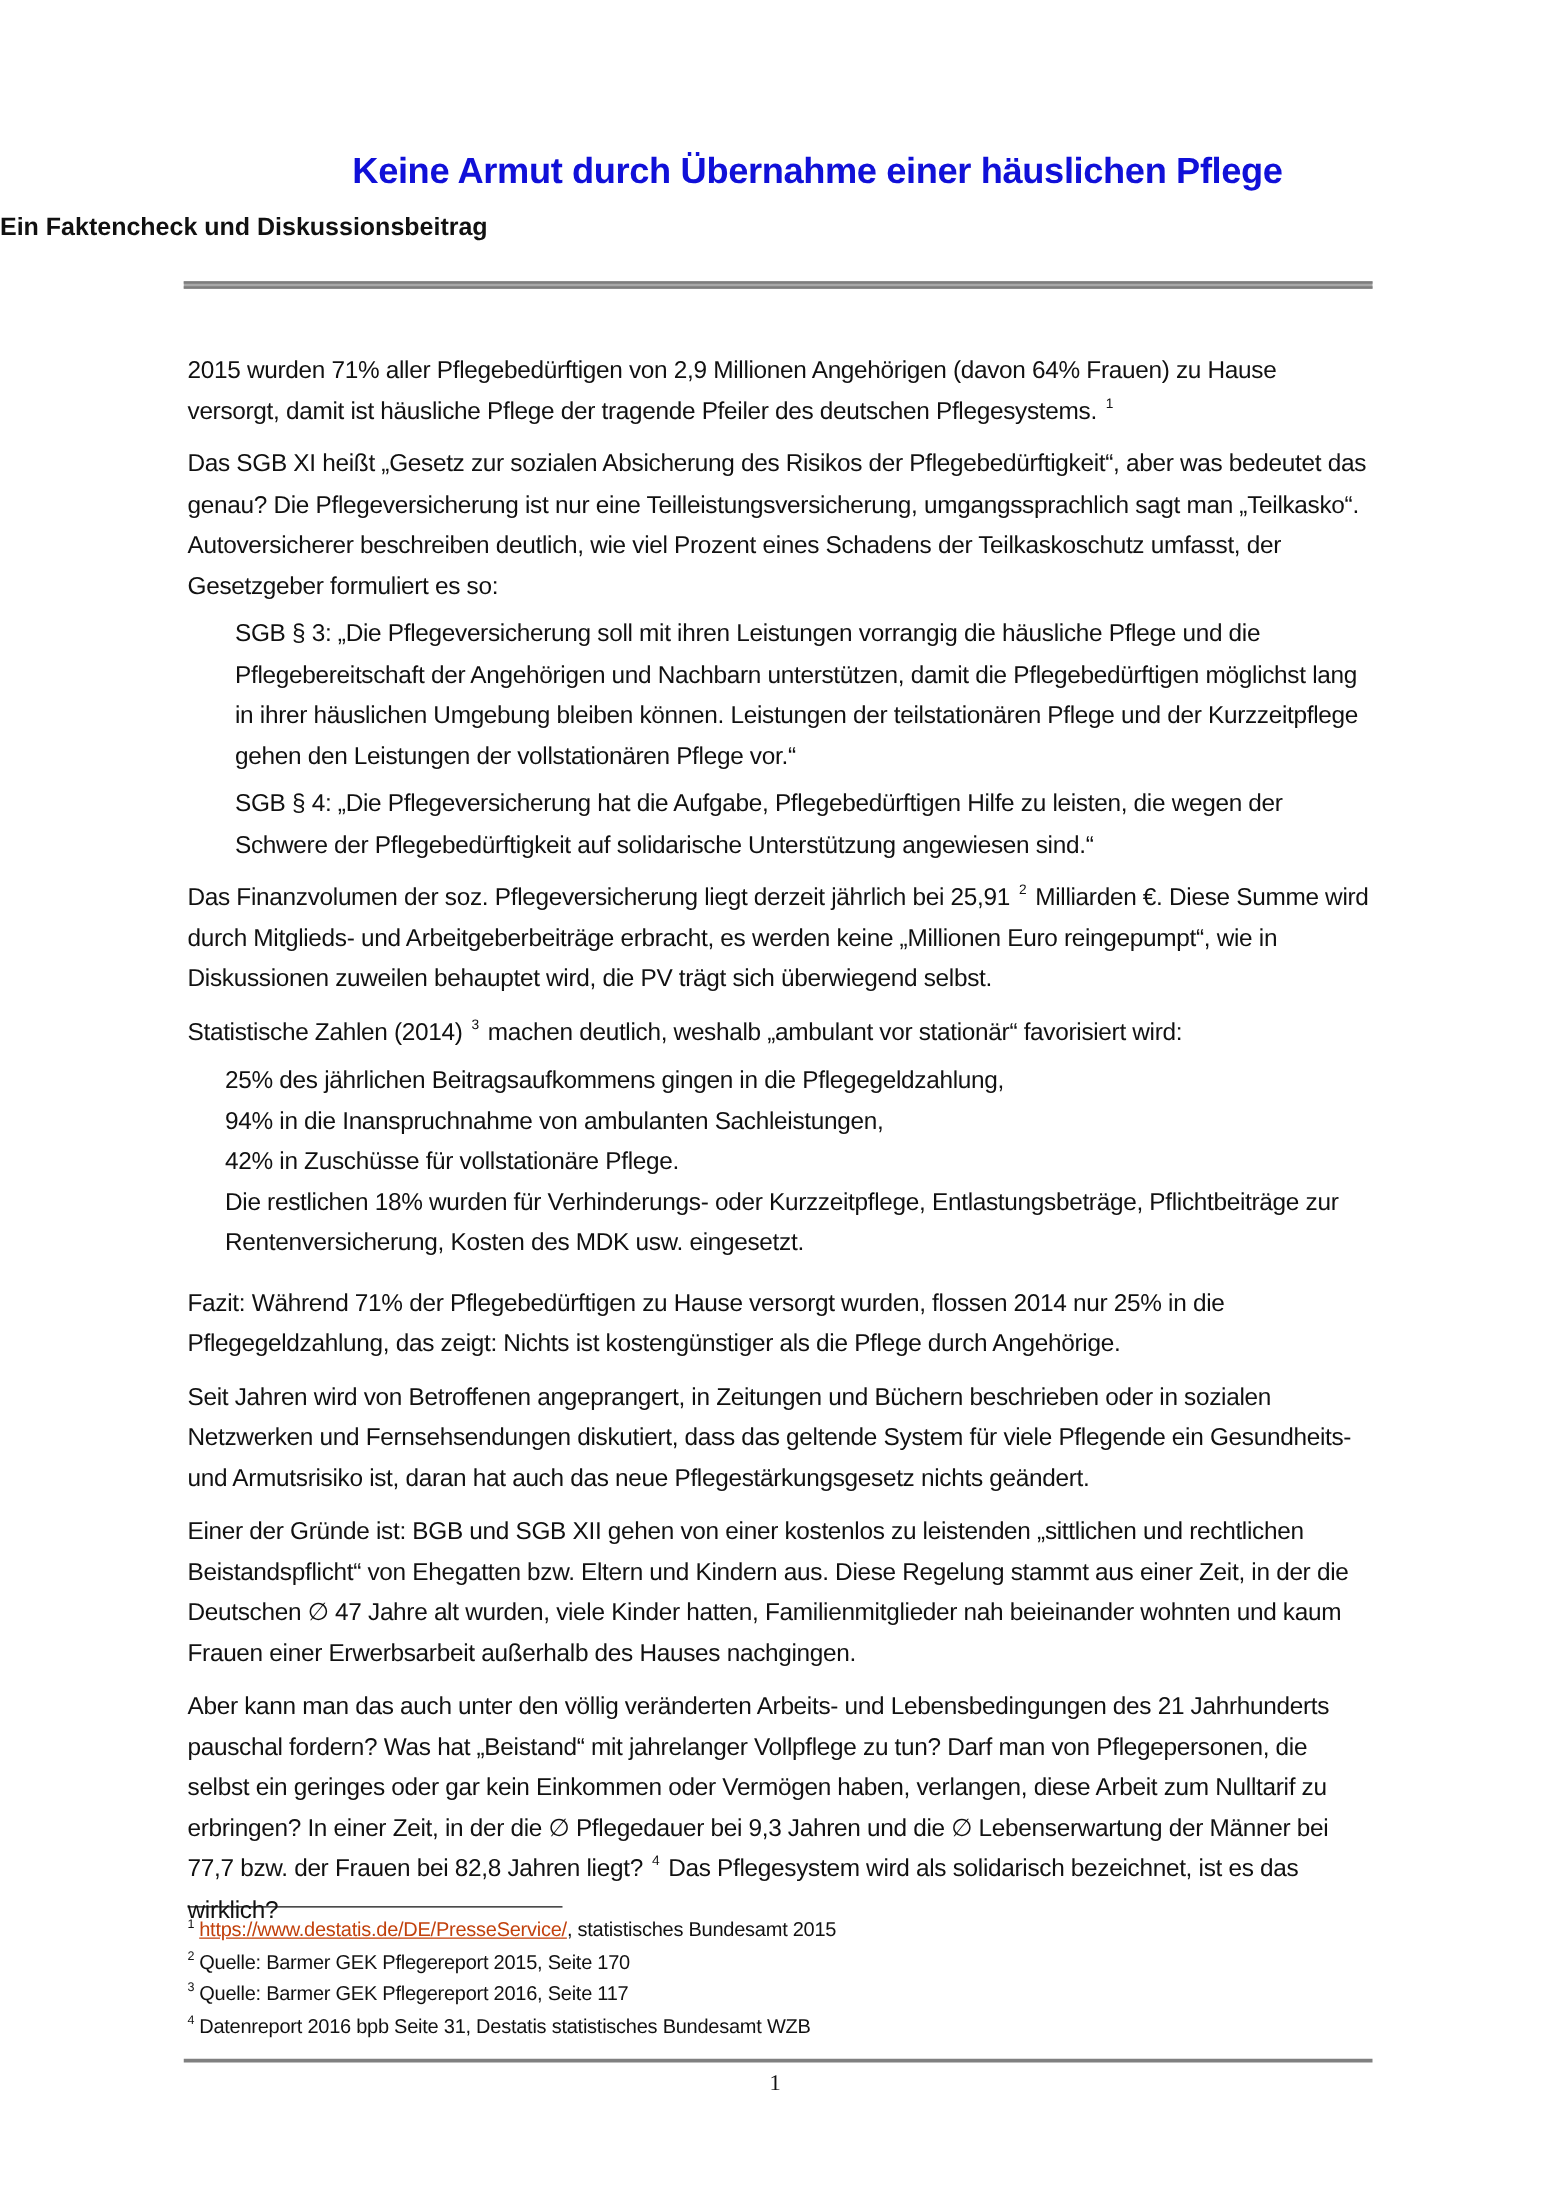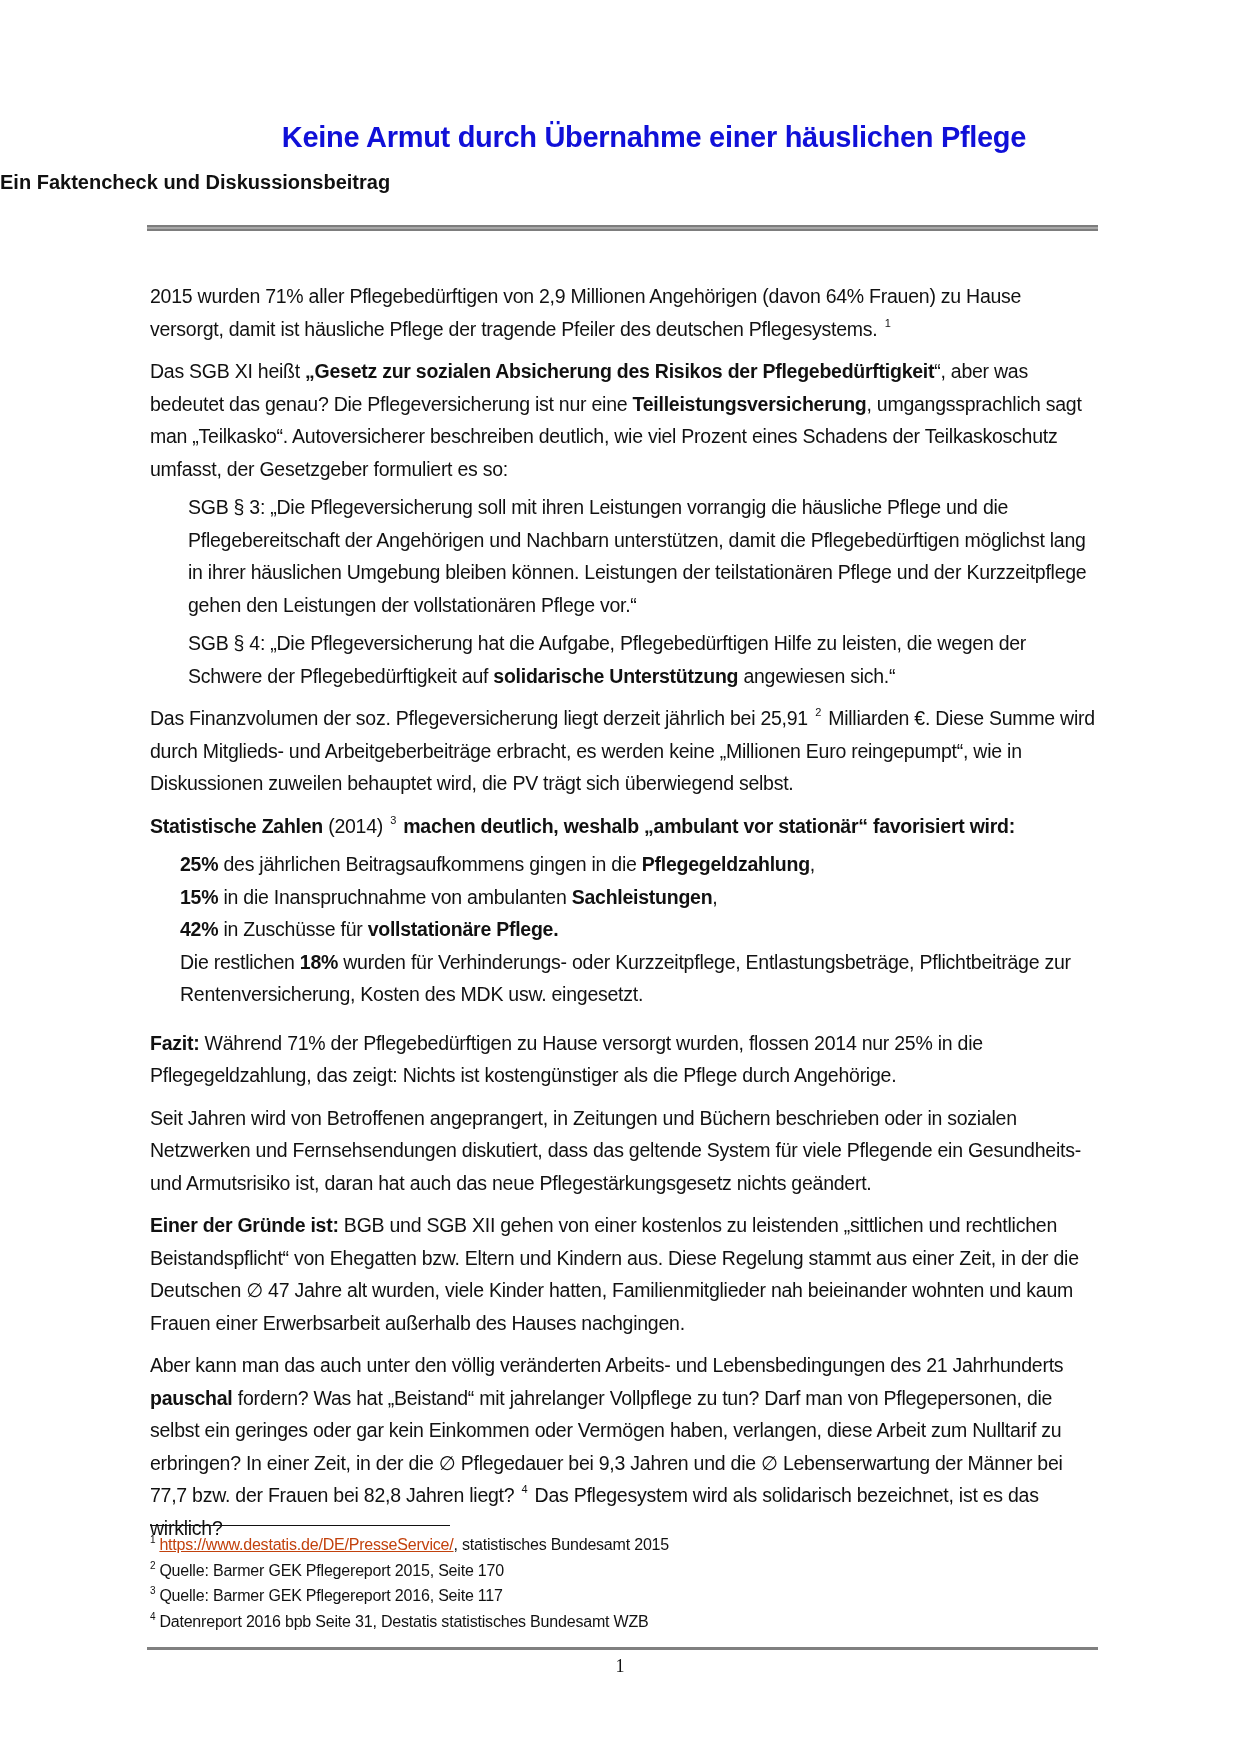--- a/index.html
+++ b/index.html
@@ -22,21 +22,21 @@
   .header-rule {
     position: absolute; left: 147px; width: 951px; top: 225px; height: 6px;
     border-top: 2px solid #7d7d7d; border-bottom: 2px solid #7d7d7d; box-sizing: border-box;
     background: #a8a8a8;
   }
   .body {
     position: absolute; left: 150px; top: 270px; width: 948px;
     font-size: 19.5px; line-height: 32.5px; letter-spacing: -0.25px;
   }
   .body p { margin: 10px 0 6px 0; }
-  .body b { font-weight: bold; }
+  .body b { font-weight: normal; }
   .quote { margin-left: 38px !important; }
   .quote p { margin: 0 0 6px 0; }
   .stats { margin-left: 30px; margin-bottom: 16px; }
   .stats div { margin: 0; }
   sup { font-size: 11px; vertical-align: 9px; line-height: 0; margin: 0 2px; }
   .fn-rule {
     position: absolute; left: 150px; top: 1525px; width: 300px; height: 0;
     border-top: 1.5px solid #111;
   }
   .footnotes {
@@ -69,39 +69,39 @@
       <sup>1</sup>
     </p>
 
     <p>
       <span>Das SGB XI heißt </span><b>„Gesetz zur sozialen Absicherung des Risikos der Pflegebedürftigkeit</b><span>“, aber was bedeutet das genau? Die Pflegeversicherung ist nur eine </span><b>Teilleistungsversicherung</b><span>, umgangssprachlich sagt man „Teilkasko“. Autoversicherer beschreiben deutlich, wie viel Prozent eines Schadens der Teilkaskoschutz umfasst, der Gesetzgeber formuliert es so:</span>
     </p>
 
     <div class="quote">
       <p>SGB § 3: „Die Pflegeversicherung soll mit ihren Leistungen vorrangig die häusliche Pflege und die Pflegebereitschaft der Angehörigen und Nachbarn unterstützen, damit die Pflegebedürftigen möglichst lang in ihrer häuslichen Umgebung bleiben können. Leistungen der teilstationären Pflege und der Kurzzeitpflege gehen den Leistungen der vollstationären Pflege vor.“</p>
       <p>
-        <span>SGB § 4: „Die Pflegeversicherung hat die Aufgabe, Pflegebedürftigen Hilfe zu leisten, die wegen der Schwere der Pflegebedürftigkeit auf </span><b>solidarische Unterstützung</b><span> angewiesen sich.“</span>
+        <span>SGB § 4: „Die Pflegeversicherung hat die Aufgabe, Pflegebedürftigen Hilfe zu leisten, die wegen der Schwere der Pflegebedürftigkeit auf </span><b>solidarische Unterstützung</b><span> angewiesen sind.“</span>
       </p>
     </div>
 
     <p>
       <span>Das Finanzvolumen der soz. Pflegeversicherung liegt derzeit jährlich bei 25,91</span>
       <sup>2</sup>
       <span>Milliarden €. Diese Summe wird durch Mitglieds- und Arbeitgeberbeiträge erbracht, es werden keine „Millionen Euro reingepumpt“, wie in Diskussionen zuweilen behauptet wird, die PV trägt sich überwiegend selbst.</span>
     </p>
 
     <p>
       <b>Statistische Zahlen</b><span> (2014)</span>
       <sup>3</sup>
       <b>machen deutlich, weshalb „ambulant vor stationär“ favorisiert wird:</b>
     </p>
 
     <div class="stats">
       <div><b>25%</b><span> des jährlichen Beitragsaufkommens gingen in die </span><b>Pflegegeldzahlung</b><span>,</span></div>
-      <div><b>15%</b><span> in die Inanspruchnahme von ambulanten </span><b>Sachleistungen</b><span>,</span></div>
+      <div><b>94%</b><span> in die Inanspruchnahme von ambulanten </span><b>Sachleistungen</b><span>,</span></div>
       <div><b>42%</b><span> in Zuschüsse für </span><b>vollstationäre Pflege.</b><span></span></div>
       <div><span>Die restlichen </span><b>18%</b><span> wurden für Verhinderungs- oder Kurzzeitpflege, Entlastungsbeträge, Pflichtbeiträge zur Rentenversicherung, Kosten des MDK usw. eingesetzt.</span></div>
     </div>
 
     <p>
       <b>Fazit:</b><span> Während 71% der Pflegebedürftigen zu Hause versorgt wurden, flossen 2014 nur 25% in die Pflegegeldzahlung, das zeigt: Nichts ist kostengünstiger als die Pflege durch Angehörige.</span>
     </p>
 
     <p>Seit Jahren wird von Betroffenen angeprangert, in Zeitungen und Büchern beschrieben oder in sozialen Netzwerken und Fernsehsendungen diskutiert, dass das geltende System für viele Pflegende ein Gesundheits- und Armutsrisiko ist, daran hat auch das neue Pflegestärkungsgesetz nichts geändert.</p>
 

